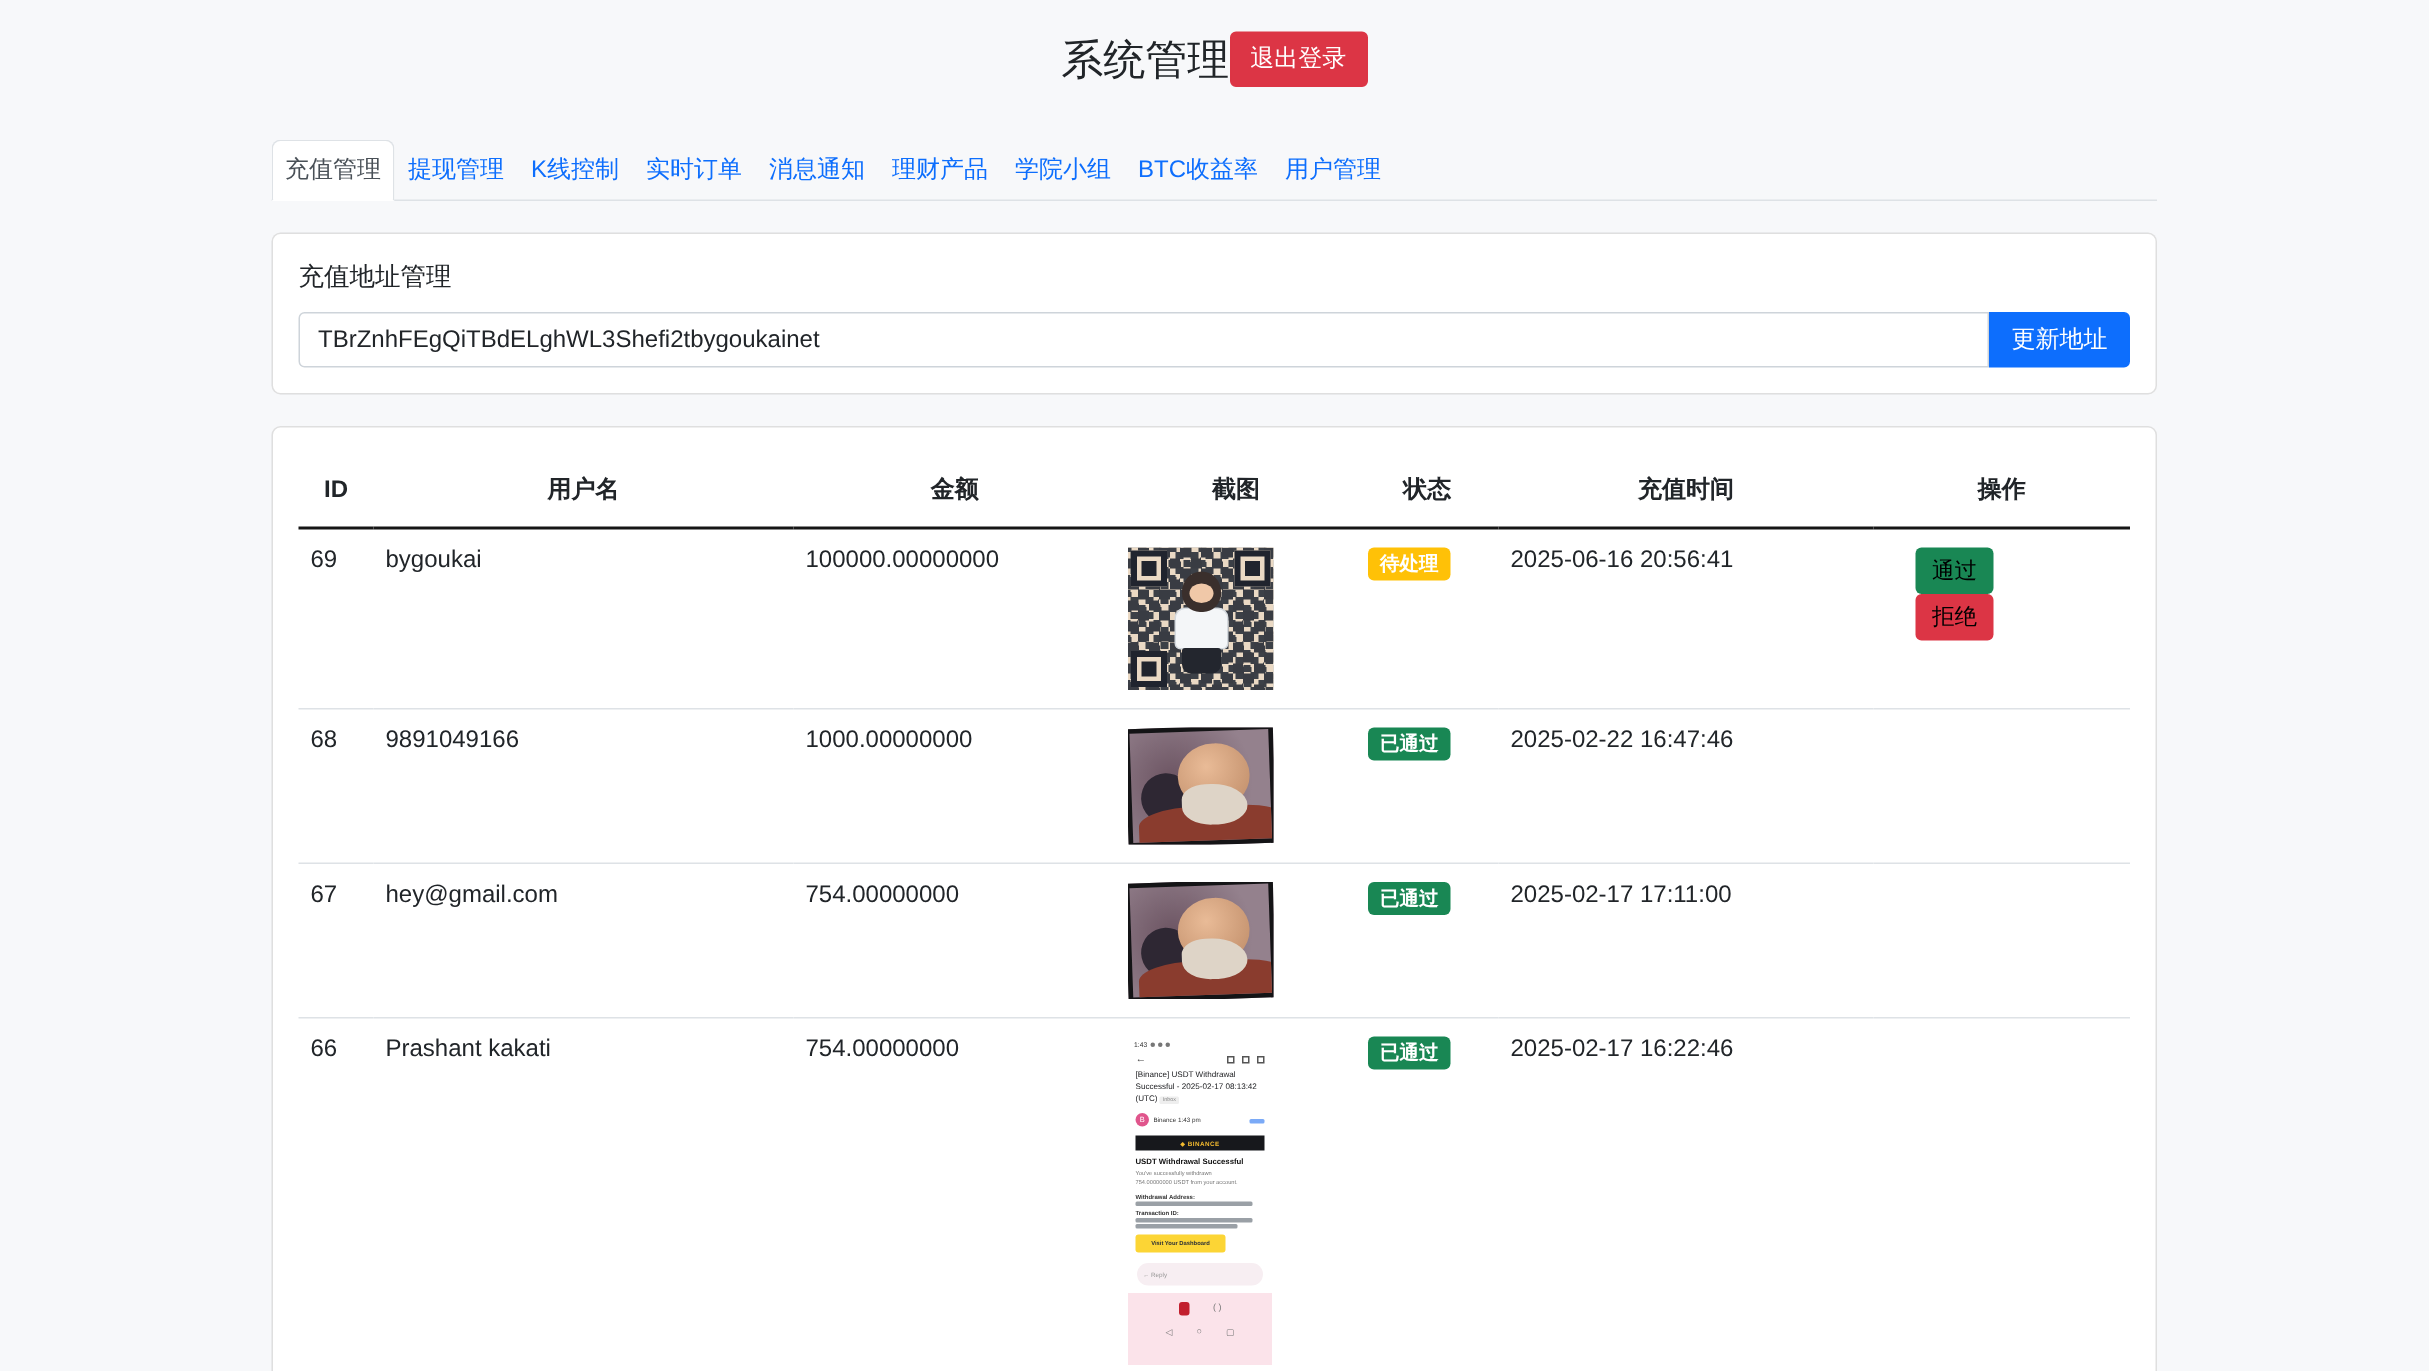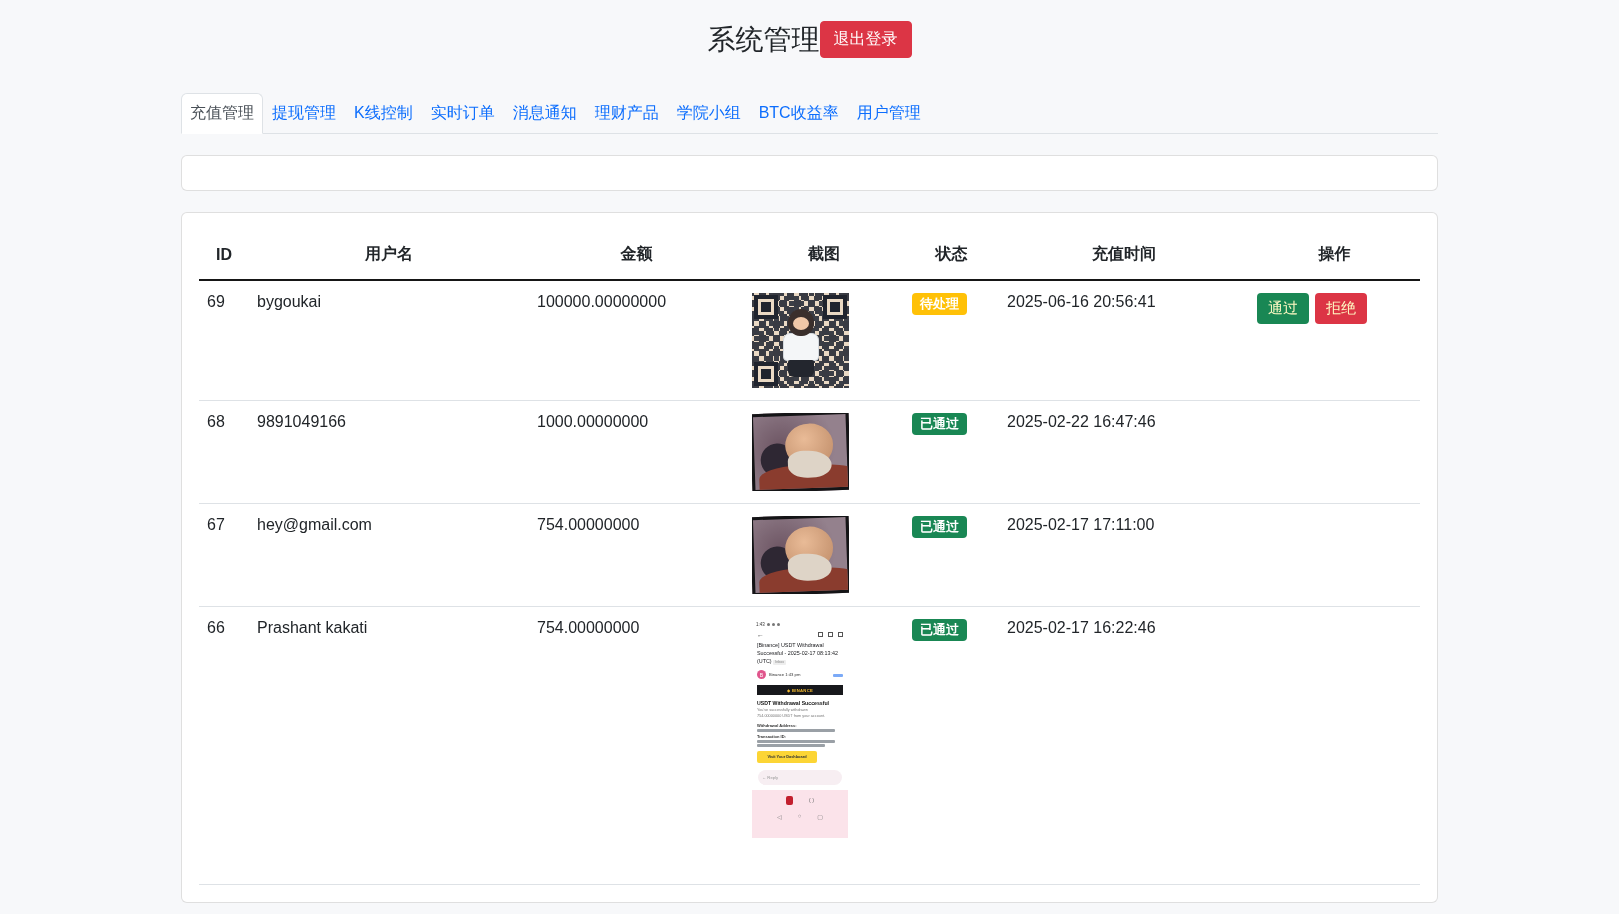--- a/index.html
+++ b/index.html
@@ -63,23 +63,24 @@
   .col-shot { width: 160px; } .col-status { width: 95px; } .col-time { width: 250px; }
 
   .badge {
     display: inline-block; padding: 4px 8px; font-size: 13px; font-weight: 700;
     border-radius: 4px; color: #fff; line-height: 1.1;
   }
   .badge-warning { background: #ffc107; }
   .badge-success { background: #198754; }
 
   .act-btn {
-    display: inline-block; border: none; color: #fef9c3; font-size: 15px;
+    display: inline-block; border: none; color: #000000; font-size: 15px;
     padding: 6px 11px; border-radius: 4px; cursor: pointer; margin-right: 6px;
     font-family: inherit;
+    margin-left: 20px;
   }
   .btn-approve { background: #198754; }
   .btn-reject { background: #dc3545; }
 
   
   .qr { width: 97px; height: 95px; position: relative; background: #ead9c4; overflow: hidden; }
   .qr-noise {
     position: absolute; inset: 0; opacity: .9;
     background:
       repeating-conic-gradient(#262b36 0% 25%, transparent 0% 50%) 0 0/14px 14px,
@@ -171,20 +172,25 @@
       </li>
     <li>
         <a class="nav-link">BTC收益率</a>
       </li>
     <li>
         <a class="nav-link">用户管理</a>
       </li>
   </ul>
 
   <div class="card">
+    <div class="card-title">充值地址管理</div>
+    <div class="input-group">
+      <input class="addr-input" type="text" value="TBrZnhFEgQiTBdELghWL3Shefi2tbygoukainet" style="">
+      <button class="update-btn">更新地址</button>
+    </div>
   </div>
 
   <div class="card">
     <table>
       <thead>
         <tr>
           <th class="col-id">ID</th>
           <th class="col-user">用户名</th>
           <th class="col-amount">金额</th>
           <th class="col-shot">截图</th>

